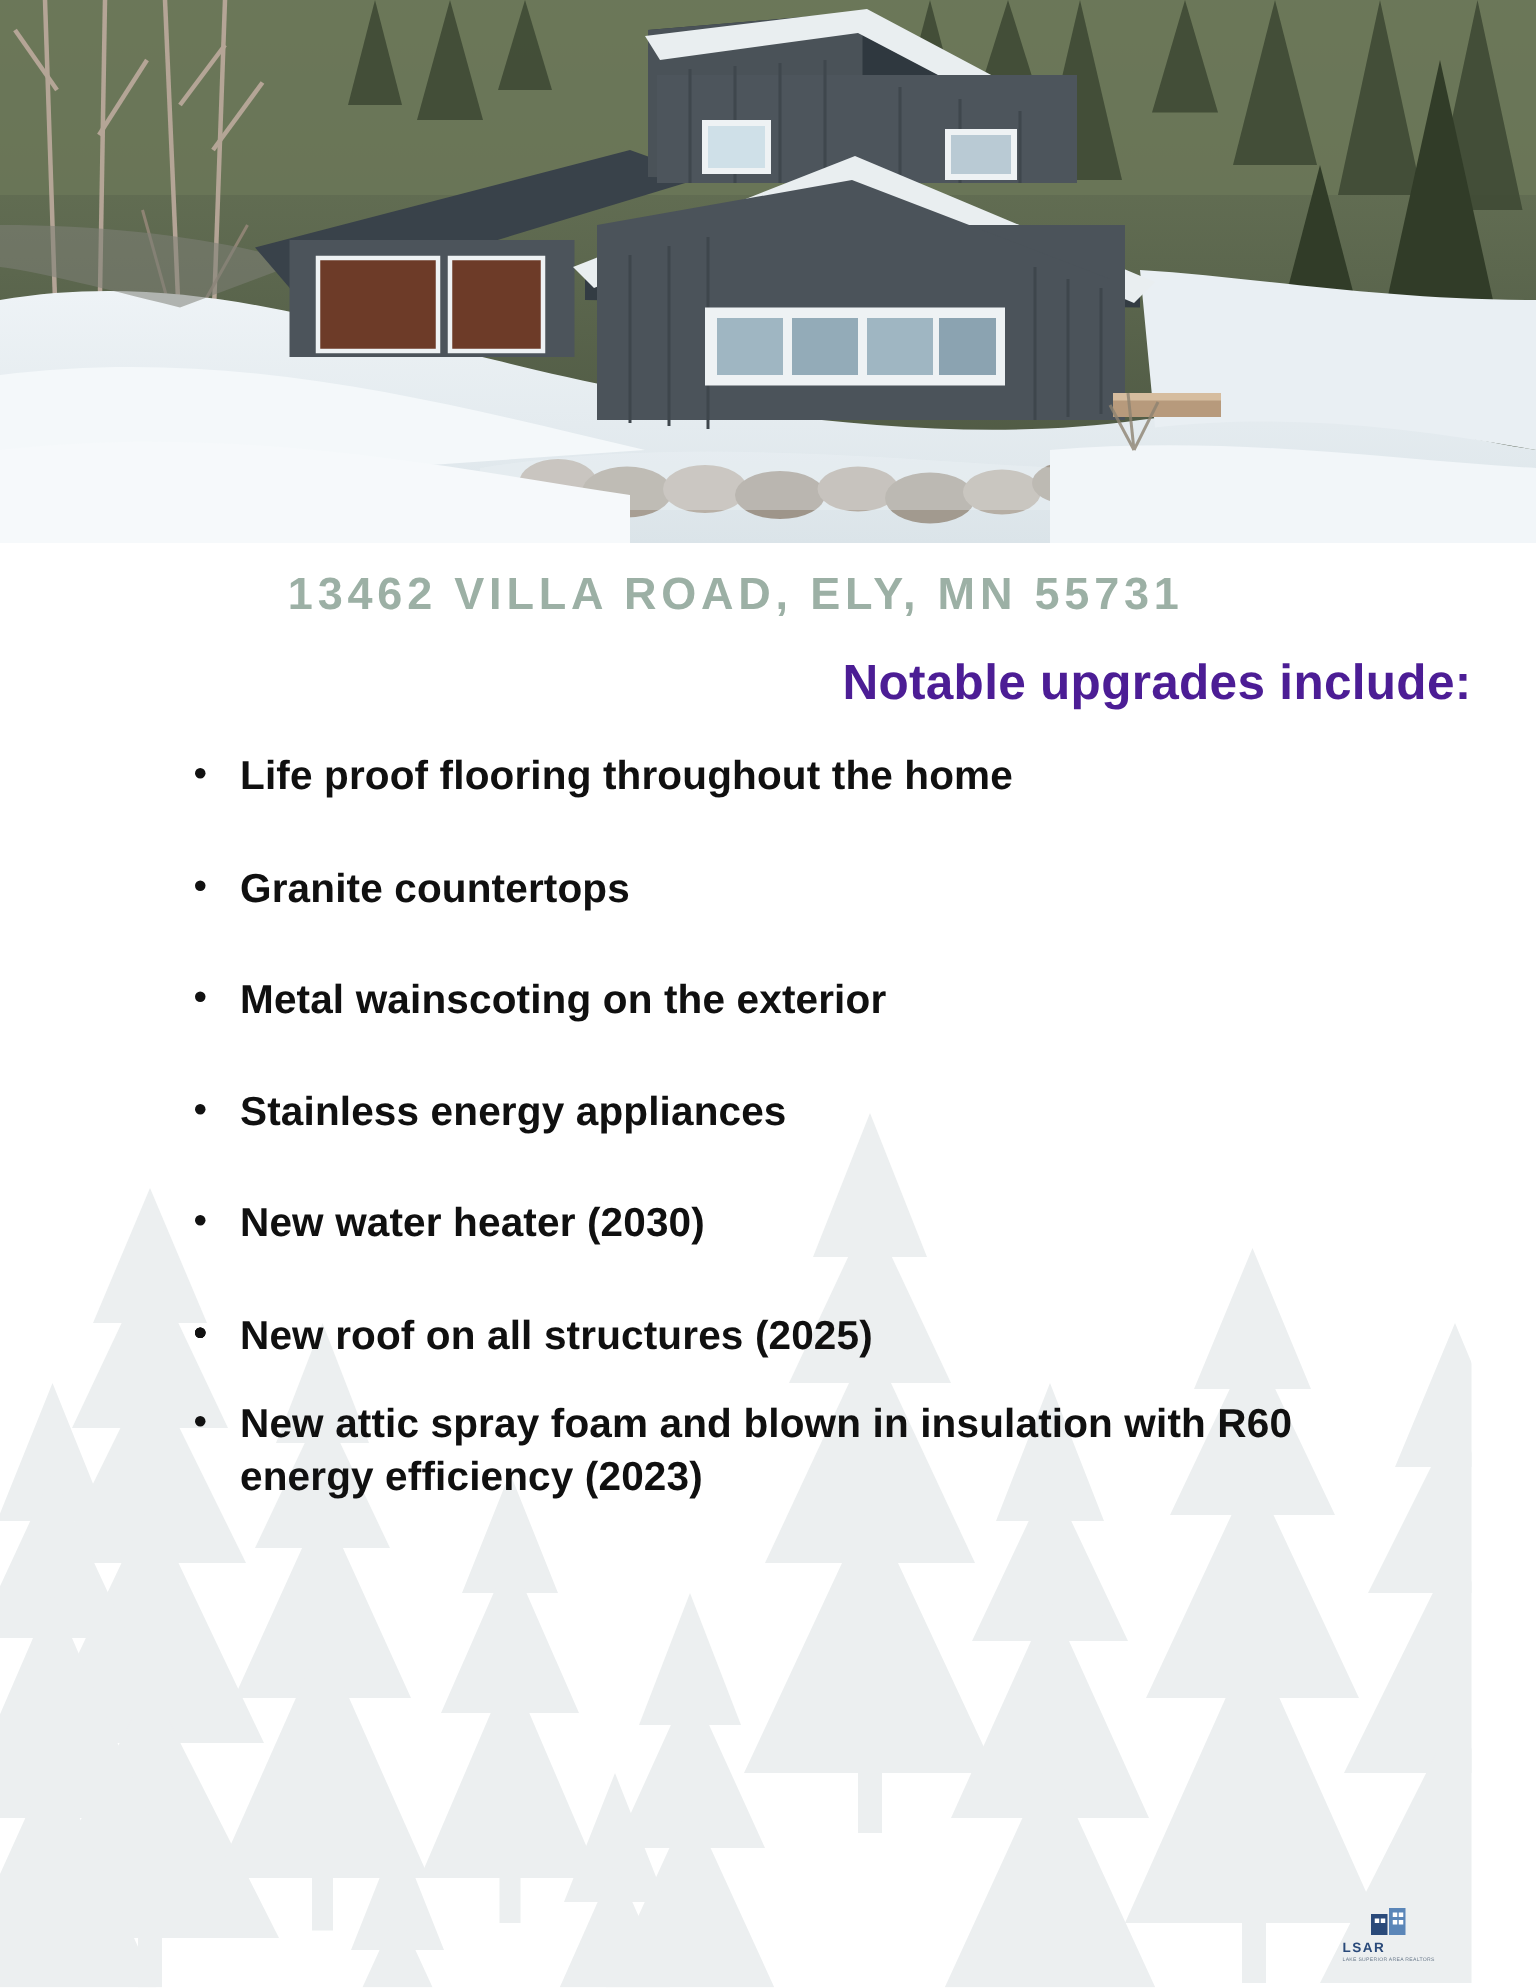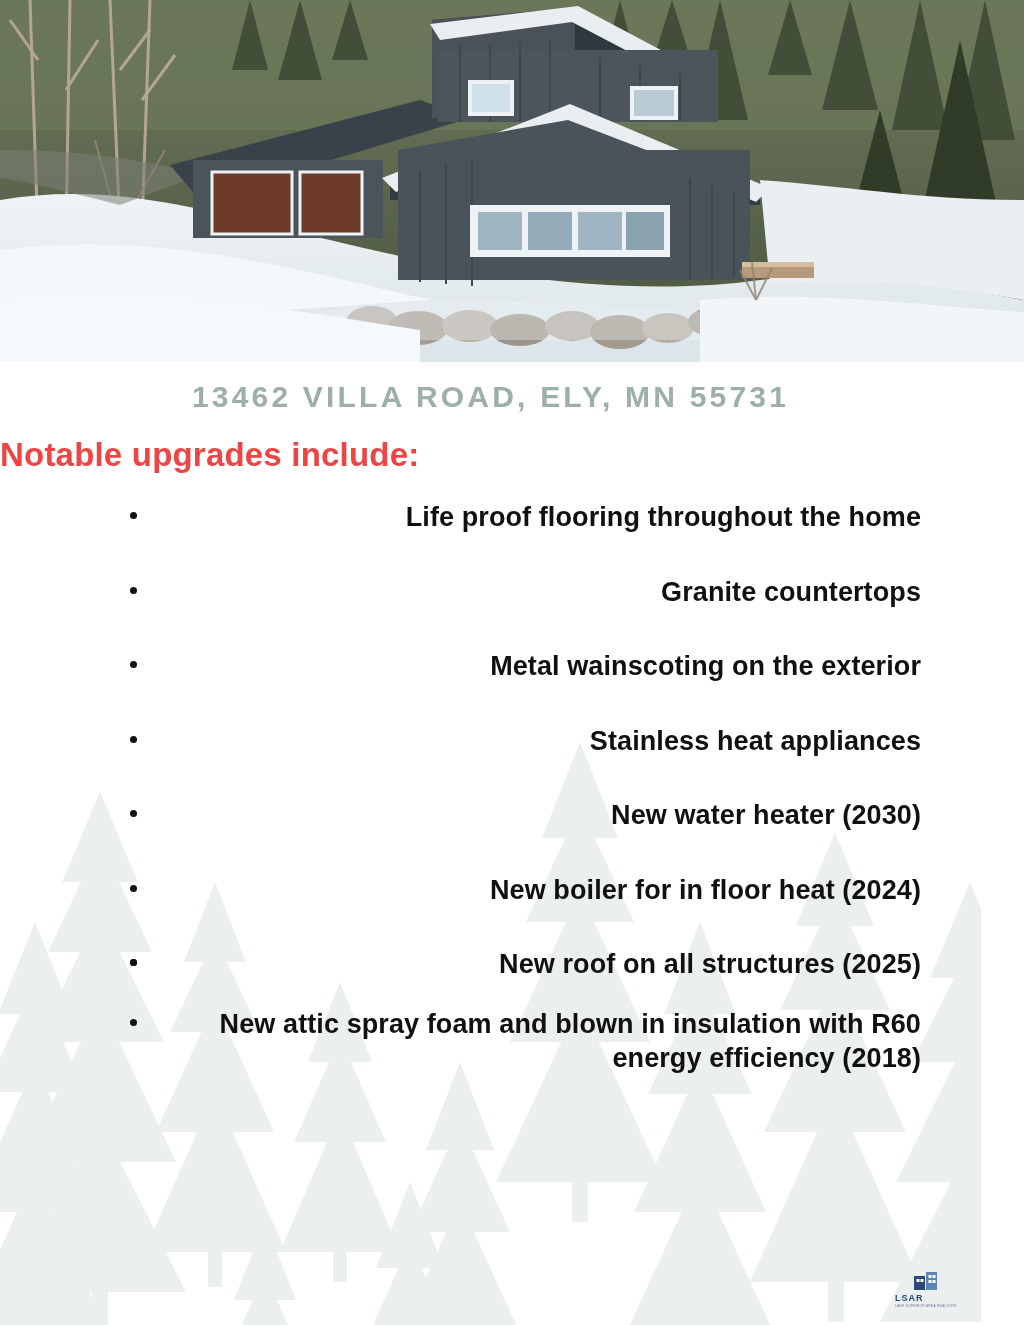--- a/index.html
+++ b/index.html
@@ -52,33 +52,32 @@
     text-align: center;
     color: #9cb0a5;
     font-size: 30px;
     font-weight: bold;
     letter-spacing: 3.2px;
     margin: 0 0 8px 0;
     font-family: "Liberation Sans", sans-serif;
   }
 
   .headline {
-    text-align: left;
-    color: #ef4444;
+    text-align: right;
+    color: #4c1d95;
     font-size: 33px;
     font-weight: bold;
     margin: 22px 0 26px 0;
     letter-spacing: 0.2px;
   }
 
   ul.upgrades {
     list-style: none;
     margin: 0;
     padding: 0 60px 0 120px;
-    text-align: right;
   }
   ul.upgrades li {
     position: relative;
     color: #101010;
     font-size: 27px;
     font-weight: bold;
     line-height: 1.28;
     margin-bottom: 40px;
     padding-left: 40px;
     letter-spacing: 0.1px;
@@ -342,26 +341,26 @@
 
   <div class="inner">
     <div class="address">13462 VILLA ROAD, ELY, MN 55731</div>
 
     <div class="headline">Notable upgrades include:</div>
 
     <ul class="upgrades">
       <li><span class="bullet"></span><span>Life proof flooring throughout the home</span></li>
       <li><span class="bullet"></span><span>Granite countertops</span></li>
       <li><span class="bullet"></span><span>Metal wainscoting on the exterior</span></li>
-      <li><span class="bullet"></span><span>Stainless heat appliances</span></li>
+      <li><span class="bullet"></span><span>Stainless energy appliances</span></li>
       <li><span class="bullet"></span><span>New water heater (2030)</span></li>
-      <li><span class="bullet"></span><span>New boiler for in floor heat (2024)</span></li>
+      <li><span class="bullet"></span></li>
       <li><span class="bullet"></span></li>
       <li class="tight"><span class="bullet"></span><span>New roof on all structures (2025)</span></li>
-      <li class="last"><span class="bullet"></span><span>New attic spray foam and blown in insulation with R60 energy efficiency (2018)</span></li>
+      <li class="last"><span class="bullet"></span><span>New attic spray foam and blown in insulation with R60 energy efficiency (2023)</span></li>
     </ul>
   </div>
 
   <div class="logo">
     <svg class="mark" width="30" height="24" viewBox="0 0 30 24" xmlns="http://www.w3.org/2000/svg">
       <rect x="3" y="7" width="11" height="14" fill="#2a4a7a"></rect>
       <rect x="15" y="3" width="11" height="18" fill="#5b86b8"></rect>
       <rect x="5.5" y="10" width="3" height="3" fill="#ffffff"></rect>
       <rect x="9.5" y="10" width="3" height="3" fill="#ffffff"></rect>
       <rect x="17.5" y="6" width="3" height="3" fill="#ffffff"></rect>

